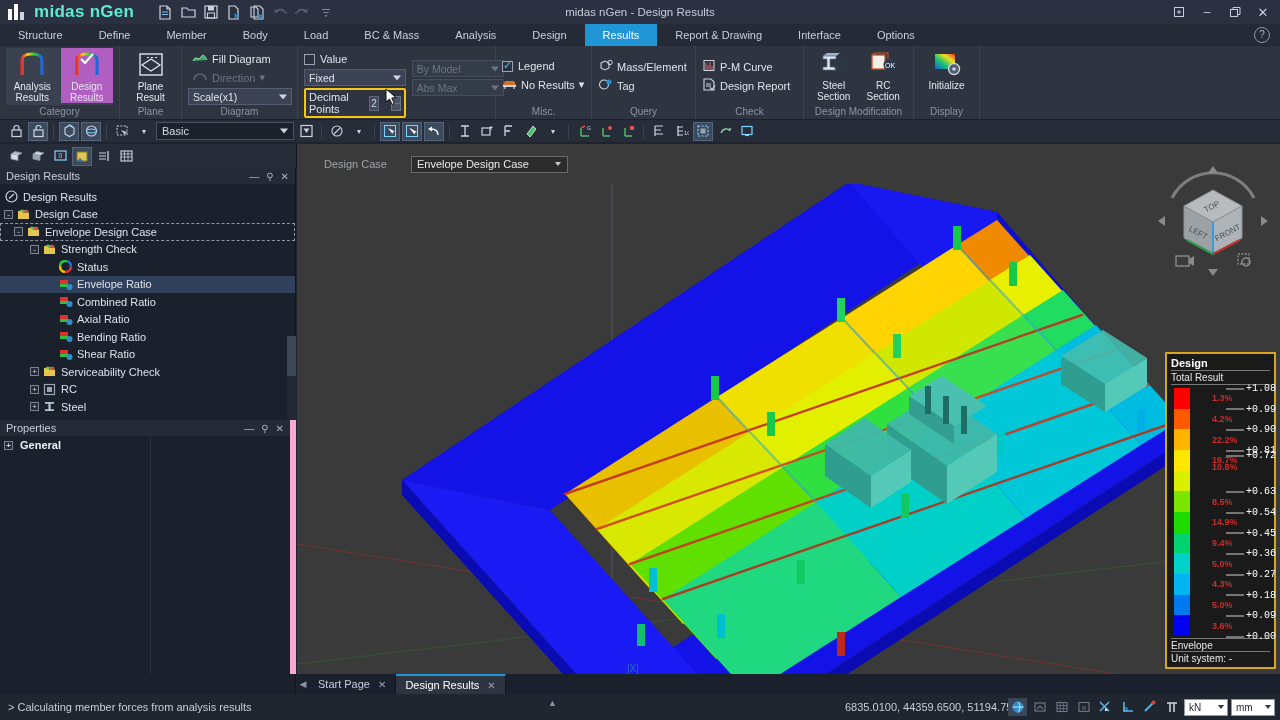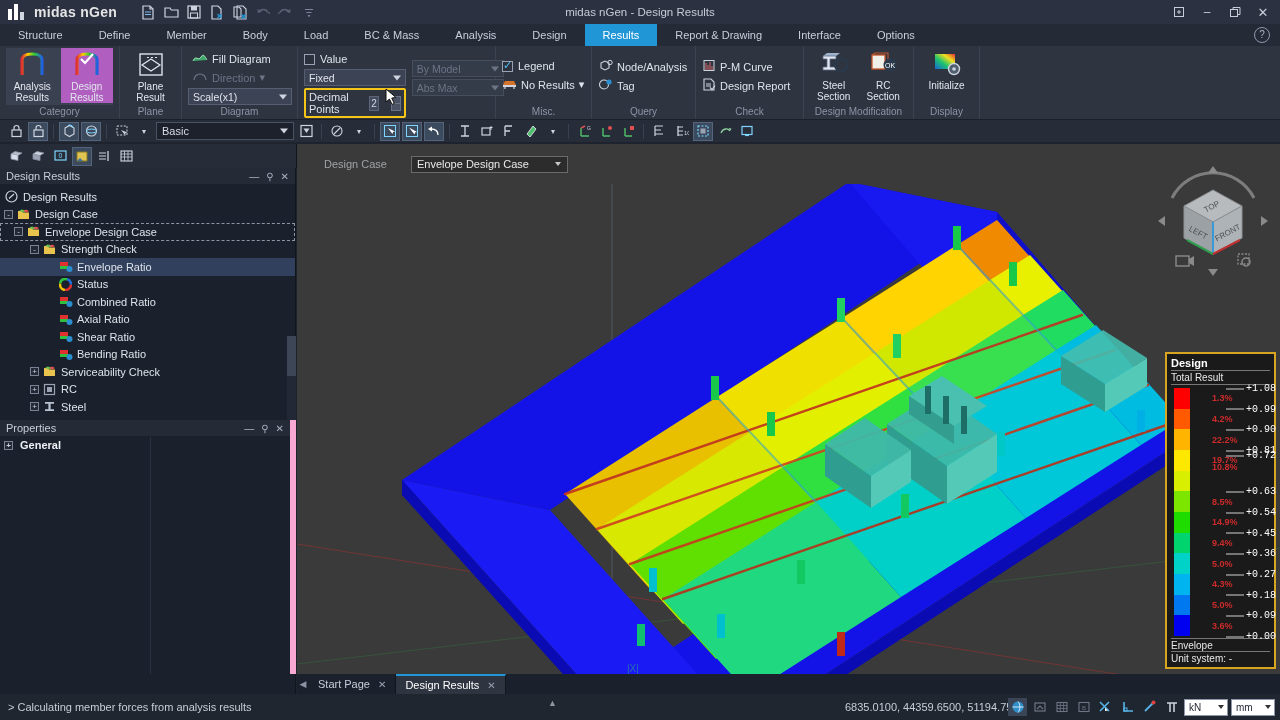--- a/index.html
+++ b/index.html
@@ -16,21 +16,21 @@
   
   .titlebar{
     position:absolute; left:0; top:0; width:1280px; height:24px;
     background:#2b3140; display:flex; align-items:center;
   }
   .logo-mark{ width:20px; height:16px; margin-left:8px; position:relative; }
   .logo-mark i{ position:absolute; bottom:0; width:4px; background:#fff; display:block;}
   .logo-mark i:nth-child(1){ left:0; height:11px;}
   .logo-mark i:nth-child(2){ left:6px; height:16px;}
   .logo-mark i:nth-child(3){ left:12px; height:8px; background:#cfd6e2;}
-  .brand{ font-size:14px; font-weight:bold; color:#e5e5e5; margin-left:6px; letter-spacing:.3px;}
+  .brand{ font-size:17px; font-weight:bold; color:#5eead4; margin-left:6px; letter-spacing:.3px;}
   .tb-icons{ display:flex; align-items:center; margin-left:22px; gap:5px;}
   .tb-ico{ width:18px; height:18px; position:relative; display:flex; align-items:center; justify-content:center;}
   .tb-ico svg{ display:block; }
   .title-center{
     position:absolute; left:0; right:0; top:0; height:24px; line-height:24px;
     text-align:center; color:#c6ccd8; font-size:11.5px; pointer-events:none;
   }
   .win-btns{ position:absolute; right:4px; top:0; height:24px; display:flex; align-items:center; gap:2px; }
   .win-btn{ width:26px; height:22px; display:flex; align-items:center; justify-content:center; color:#c6ccd8; font-size:12px;}
   .win-btn.close{ font-size:13px;}
@@ -438,21 +438,21 @@
     <div class="rgroup" style="width:104px">
       <div class="rbody">
         <div class="col" style="padding-top:10px">
           <div class="smallbtn" style="padding-left:0">
             <span>
               <svg width="15" height="13" viewBox="0 0 15 13">
                   <path d="M3 4l4-2 4 2v5l-4 2-4-2z" fill="none" stroke="#cfd5e0" stroke-width="1.1"></path>
                   <circle cx="12" cy="3.5" r="2.2" fill="none" stroke="#cfd5e0" stroke-width="1"></circle>
                 </svg>
             </span>
-            <span>Node/Analysis</span>
+            <span>Mass/Element</span>
           </div>
           <div class="smallbtn" style="padding-left:0">
             <span>
               <svg width="15" height="13" viewBox="0 0 15 13">
                   <circle cx="6" cy="6.5" r="4.5" fill="none" stroke="#cfd5e0" stroke-width="1.1"></circle>
                   <circle cx="11" cy="4" r="2.6" fill="#2a8fd0"></circle>
                 </svg>
             </span>
             <span>Tag</span>
           </div>
@@ -789,43 +789,43 @@
         <span class="ico16">
           <svg width="14" height="13" viewBox="0 0 14 13">
               <path d="M1 11V3h4l1 1.5h6V11z" fill="#e8c34e"></path>
               <path d="M2 3l2.5-1.5 5 1 -2 2z" fill="#5fbf4f"></path>
               <path d="M6 3l3-1.5 3 1.4-2.4 1.6z" fill="#e05050"></path>
             </svg>
         </span>
         <span>Strength Check</span>
       </div>
 
-      <div class="tnode sel" style="padding-left:58px">
-        <span class="ico16">
-          <svg width="14" height="13" viewBox="0 0 14 13">
-              <rect x="1" y="2" width="8" height="7" fill="#e03030"></rect>
-              <rect x="1" y="6" width="8" height="3" fill="#30c040"></rect>
-              <circle cx="10.5" cy="9" r="3" fill="#2a8fd0"></circle>
-            </svg>
-        </span>
-        <span>Envelope Ratio</span>
-      </div>
-
       <div class="tnode" style="padding-left:58px">
         <span class="ico16">
           <svg width="13" height="13" viewBox="0 0 13 13">
             <circle cx="6.5" cy="6.5" r="5.5" fill="none" stroke="#e03030" stroke-width="2.6" stroke-dasharray="9 27"></circle>
             <circle cx="6.5" cy="6.5" r="5.5" fill="none" stroke="#f0c000" stroke-width="2.6" stroke-dasharray="9 27" stroke-dashoffset="-9"></circle>
             <circle cx="6.5" cy="6.5" r="5.5" fill="none" stroke="#30c040" stroke-width="2.6" stroke-dasharray="9 27" stroke-dashoffset="-18"></circle>
             <circle cx="6.5" cy="6.5" r="5.5" fill="none" stroke="#2070e0" stroke-width="2.6" stroke-dasharray="9 27" stroke-dashoffset="-27"></circle>
           </svg>
         </span>
         <span>Status</span>
       </div>
 
+      <div class="tnode sel" style="padding-left:58px">
+        <span class="ico16">
+          <svg width="14" height="13" viewBox="0 0 14 13">
+              <rect x="1" y="2" width="8" height="7" fill="#e03030"></rect>
+              <rect x="1" y="6" width="8" height="3" fill="#30c040"></rect>
+              <circle cx="10.5" cy="9" r="3" fill="#2a8fd0"></circle>
+            </svg>
+        </span>
+        <span>Envelope Ratio</span>
+      </div>
+
       <div class="tnode" style="padding-left:58px">
         <span class="ico16">
           <svg width="14" height="13" viewBox="0 0 14 13">
               <rect x="1" y="2" width="8" height="7" fill="#e03030"></rect>
               <rect x="1" y="6" width="8" height="3" fill="#30c040"></rect>
               <circle cx="10.5" cy="9" r="3" fill="#2a8fd0"></circle>
             </svg>
         </span>
         <span>Combined Ratio</span>
       </div>
@@ -842,32 +842,32 @@
       </div>
 
       <div class="tnode" style="padding-left:58px">
         <span class="ico16">
           <svg width="14" height="13" viewBox="0 0 14 13">
               <rect x="1" y="2" width="8" height="7" fill="#e03030"></rect>
               <rect x="1" y="6" width="8" height="3" fill="#30c040"></rect>
               <circle cx="10.5" cy="9" r="3" fill="#2a8fd0"></circle>
             </svg>
         </span>
-        <span>Shear Ratio</span>
+        <span>Bending Ratio</span>
       </div>
 
       <div class="tnode" style="padding-left:58px">
         <span class="ico16">
           <svg width="14" height="13" viewBox="0 0 14 13">
               <rect x="1" y="2" width="8" height="7" fill="#e03030"></rect>
               <rect x="1" y="6" width="8" height="3" fill="#30c040"></rect>
               <circle cx="10.5" cy="9" r="3" fill="#2a8fd0"></circle>
             </svg>
         </span>
-        <span>Bending Ratio</span>
+        <span>Shear Ratio</span>
       </div>
 
       <div class="tnode" style="padding-left:30px">
         <span class="exp">+</span>
         <span class="ico16">
           <svg width="14" height="13" viewBox="0 0 14 13">
               <path d="M1 11V3h4l1 1.5h6V11z" fill="#e8c34e"></path>
               <path d="M2 3l2.5-1.5 5 1 -2 2z" fill="#5fbf4f"></path>
               <path d="M6 3l3-1.5 3 1.4-2.4 1.6z" fill="#e05050"></path>
             </svg>

